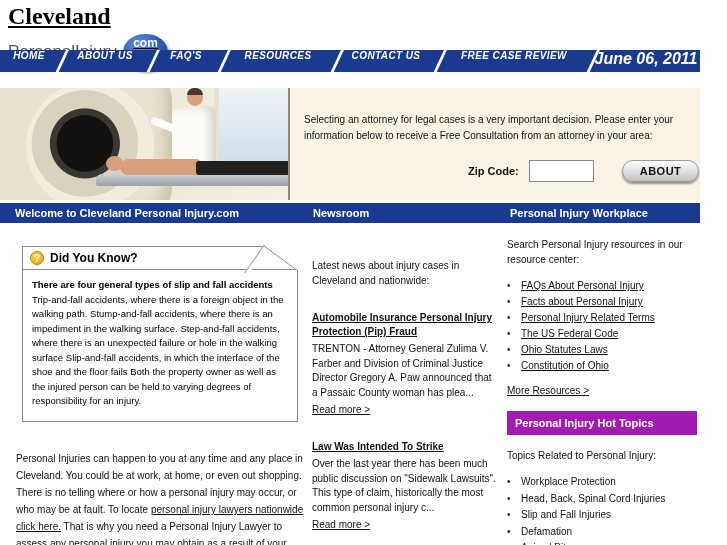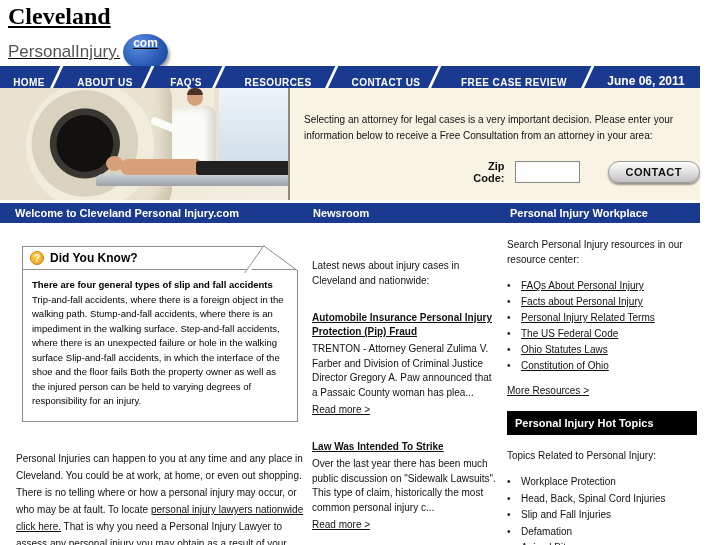--- a/index.html
+++ b/index.html
@@ -16,31 +16,31 @@
   .logo-brand { font-size:17px; color:#555; }
   .logo-tld {
     display:inline-block; margin-left:3px; padding:2px 10px 20px;
     background:radial-gradient(circle at 35% 30%, #5b8ede 0%, #2a5cb8 55%, #173f8e 100%);
     color:#fff; font-weight:bold; font-size:12px; border-radius:50% / 50%;
     box-shadow:2px 3px 3px rgba(0,0,0,.35);
   }
 
   
   .nav {
-    position:absolute; left:0; top:66px; width:700px; height:22px;
-    background:#1a3a8f; display:flex; align-items:flex-end; overflow:hidden;
+    position:absolute; left:0; top:50px; width:700px; height:22px;
+    background:#1a3a8f; display:flex; align-items:flex-start; overflow:hidden;font-style:italic;
   }
   .nav-item {
     color:#fff; font-weight:bold; font-size:10px; letter-spacing:.4px;
     text-align:center; cursor:pointer; white-space:nowrap;
   }
   .nav-item.w1{width:58px;} .nav-item.w2{width:88px;} .nav-item.w3{width:68px;}
   .nav-item.w4{width:110px;} .nav-item.w5{width:100px;} .nav-item.w6{width:150px;}
   .nav-sep { width:3px; height:34px; background:#fff; transform:skewX(-25deg); flex:none; }
-  .nav-date { flex:1; text-align:center; color:#fff; font-weight:bold; font-size:12px; }
+  .nav-date { flex:1; text-align:center; color:#fff; font-weight:bold; font-size:16px; }
 
   
   .hero { position:absolute; left:0; top:88px; width:700px; height:112px; }
   .hero-photo {
     position:absolute; left:0; top:0; width:290px; height:112px; overflow:hidden;
     background:linear-gradient(90deg,#d8cfbc 0%, #efe8d8 45%, #f4efe2 100%);
     border-right:2px solid #8f896f;
   }
   .ph-cabinet { position:absolute; left:0; top:0; width:36px; height:112px; background:#ece5d2; border-right:3px solid #cfc6ae; }
   .ph-window { position:absolute; right:0; top:0; width:74px; height:80px; background:linear-gradient(180deg,#eef4f8,#cfdde8); border-left:5px solid #e8e2d0; }
@@ -114,21 +114,21 @@
   
   .col-res { position:absolute; left:507px; top:237px; width:196px; font-size:10px; line-height:15px; color:#111; }
   .res-intro { margin-bottom:11px; }
   .bullet-list { margin-bottom:9px; }
   .bullet-row { display:flex; align-items:flex-start; line-height:16px; }
   .bullet-dot { width:14px; flex:none; font-size:10px; }
   .bullet-link { text-decoration:underline; cursor:pointer; }
   .bullet-plain { }
   .more-link { text-decoration:underline; cursor:pointer; display:inline-block; margin-bottom:13px; }
   .hot-bar {
-    width:190px; height:24px; background:#000000; color:#fff;
+    width:190px; height:24px; background:#a21caf; color:#fff;
     font-weight:bold; font-size:11px; line-height:24px; padding-left:8px;
     margin-bottom:13px;
   }
   .topics-intro { margin-bottom:11px; }
   .topics-list .bullet-row { line-height:16.5px; }
 </style>
 </head>
 <body>
 
 <div class="logo">
@@ -168,21 +168,21 @@
     <div class="ph-bed"></div>
     <div class="ph-patient-head"></div>
     <div class="ph-patient-torso"></div>
     <div class="ph-patient-legs"></div>
   </div>
   <div class="hero-panel">
     <div class="hero-intro">Selecting an attorney for legal cases is a very important decision. Please enter your information below to receive a Free Consultation from an attorney in your area:</div>
     <div class="zip-row">
       <span class="zip-label">Zip Code:</span>
       <input class="zip-input" type="text" style="">
-      <button class="search-btn">CONTACT</button>
+      <button class="search-btn">ABOUT</button>
     </div>
   </div>
 </div>
 
 <div class="section-bar">
   <span class="section-label sl-left">Welcome to Cleveland Personal Injury.com</span>
   <span class="section-label sl-center">Newsroom</span>
   <span class="section-label sl-right">Personal Injury Workplace</span>
 </div>
 

